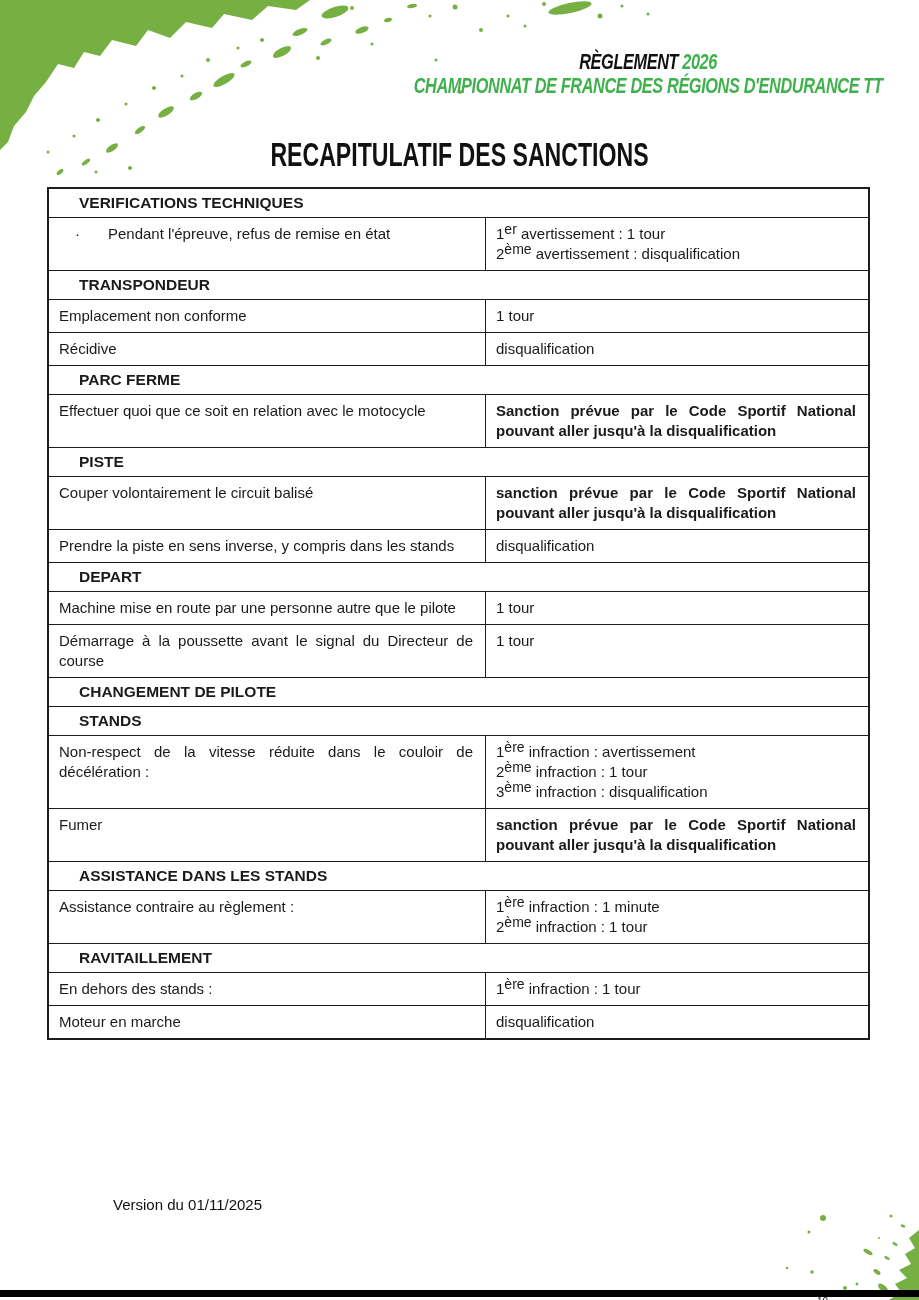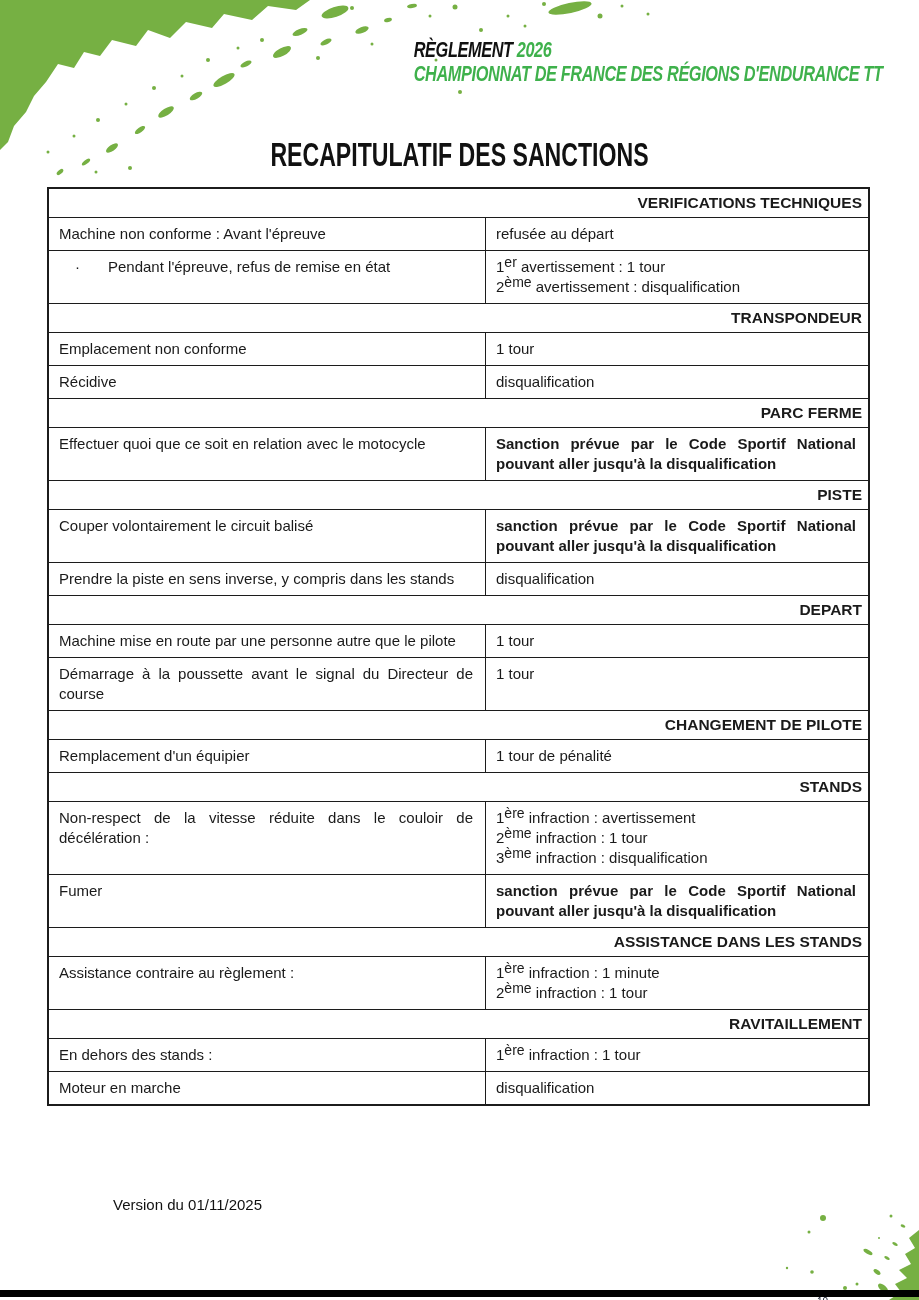--- a/index.html
+++ b/index.html
@@ -14,23 +14,23 @@
     color: var(--text-black, #1a1a1a);
   }
   
   .splash { position: absolute; pointer-events: none; color: var(--brand-green, #76b043); }
   .splash-tl { top: 0; left: 0; }
   .splash-br { bottom: 0; right: 0; }
 
   
   .brand-block {
     position: absolute;
-    top: 38px;
+    top: 50px;
     right: 36px;
-    text-align: left;
+    text-align: center;
     line-height: 24px;
     white-space: nowrap;
   }
   .brand-line {
     font-style: italic;
     font-weight: 700;
     font-size: 22px;
     letter-spacing: -0.5px;
     transform: scaleX(0.74);
     transform-origin: right center;
@@ -63,24 +63,25 @@
     width: 823px;
     border: 2px solid var(--border-color, #1c1c1c);
     background: #ffffff;
     font-size: 15px;
     line-height: 20px;
   }
   .trow { border-top: 1px solid var(--border-color, #1c1c1c); }
   .trow:first-child { border-top: none; }
   .section-row { }
   .section-title {
-    text-align: right;
+    text-align: left;
     font-weight: 700;
     font-size: 15.5px;
     padding: 4px 6px;
+    margin-left: 24px;
   }
   .data-row {
     display: grid;
     grid-template-columns: 437px 1fr;
   }
   .cell { padding: 6px 12px 6px 10px; }
   .left-cell {
     border-right: 1px solid var(--border-color, #1c1c1c);
     text-align: justify;
   }
@@ -199,26 +200,20 @@
     <div class="brand-line brand-line2">CHAMPIONNAT DE FRANCE DES RÉGIONS D'ENDURANCE TT</div>
   </div>
 
   <div class="doc-title">RECAPITULATIF DES SANCTIONS</div>
 
   <div class="sanctions-table">
       <div class="trow section-row">
         <div class="section-title">VERIFICATIONS TECHNIQUES</div>
       </div>
       <div class="trow data-row">
-        <div class="cell left-cell">Machine non conforme : Avant l'épreuve</div>
-        <div class="cell right-cell">
-          <div class="sanction-line">refusée au départ</div>
-        </div>
-      </div>
-      <div class="trow data-row">
         <div class="cell left-cell"><span class="bullet">·</span>Pendant l'épreuve, refus de remise en état</div>
         <div class="cell right-cell">
           <div class="sanction-line">1<sup>er</sup> avertissement : 1 tour</div>
           <div class="sanction-line">2<sup>ème</sup> avertissement : disqualification</div>
         </div>
       </div>
       <div class="trow section-row">
         <div class="section-title">TRANSPONDEUR</div>
       </div>
       <div class="trow data-row">
@@ -268,26 +263,20 @@
       </div>
       <div class="trow data-row">
         <div class="cell left-cell">Démarrage à la poussette avant le signal du Directeur de course</div>
         <div class="cell right-cell">
           <div class="sanction-line">1 tour</div>
         </div>
       </div>
       <div class="trow section-row">
         <div class="section-title">CHANGEMENT DE PILOTE</div>
       </div>
-      <div class="trow data-row">
-        <div class="cell left-cell">Remplacement d'un équipier</div>
-        <div class="cell right-cell">
-          <div class="sanction-line">1 tour de pénalité</div>
-        </div>
-      </div>
       <div class="trow section-row">
         <div class="section-title">STANDS</div>
       </div>
       <div class="trow data-row">
         <div class="cell left-cell">Non-respect de la vitesse réduite dans le couloir de décélération :</div>
         <div class="cell right-cell">
           <div class="sanction-line">1<sup>ère</sup> infraction : avertissement</div>
           <div class="sanction-line">2<sup>ème</sup> infraction : 1 tour</div>
           <div class="sanction-line">3<sup>ème</sup> infraction : disqualification</div>
         </div>

